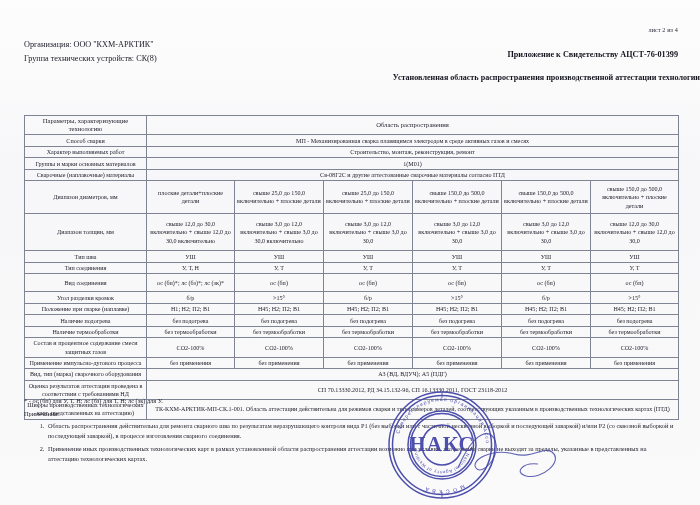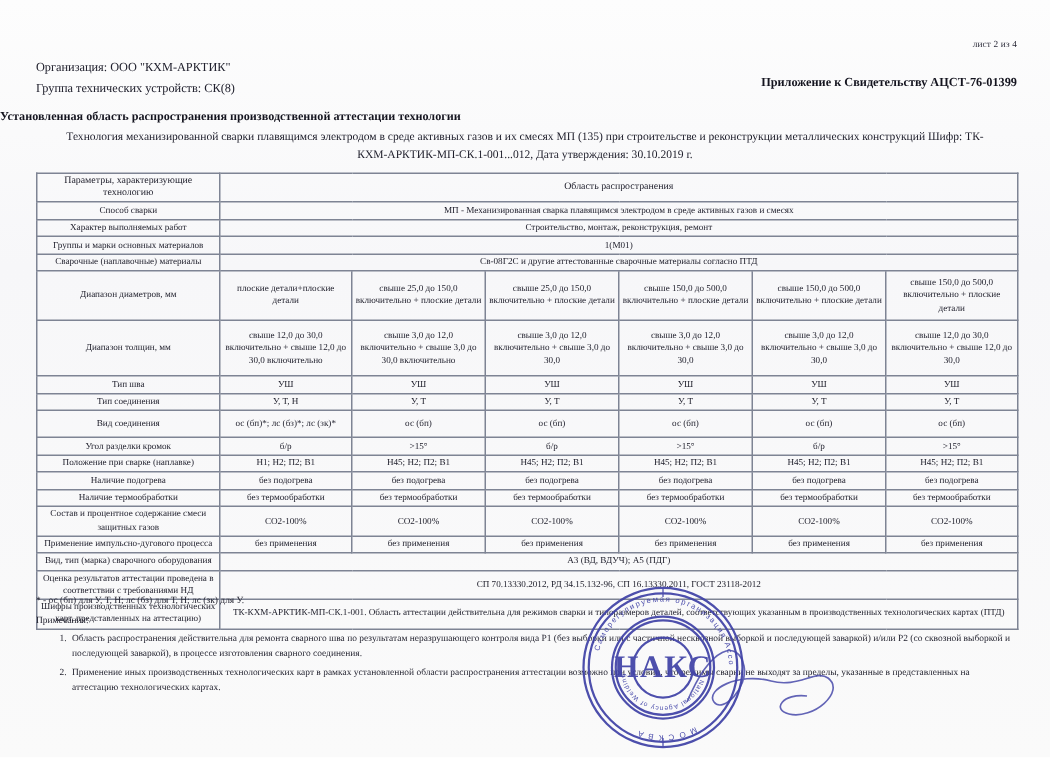--- a/index.html
+++ b/index.html
@@ -47,21 +47,21 @@
     right: 22px;
     font-size: 8.2px;
     font-weight: bold;
     color: #14141f;
   }
   .doc-title {
     position: absolute;
     top: 73px;
     left: 0;
     width: 700px;
-    text-align: left;
+    text-align: right;
     font-size: 8.1px;
     font-weight: bold;
     color: #14141f;
   }
   .doc-sub {
     position: absolute;
     top: 85px;
     left: 40px;
     width: 620px;
     text-align: center;
@@ -160,21 +160,20 @@
   <div class="sheet-no">лист 2 из 4</div>
 
   <div class="org-block">
     <div>Организация: ООО "КХМ-АРКТИК"</div>
     <div>Группа технических устройств: СК(8)</div>
   </div>
 
   <div class="annex">Приложение к Свидетельству АЦСТ-76-01399</div>
 
   <div class="doc-title">Установленная область распространения производственной аттестации технологии</div>
-  <div class="doc-sub">Технология механизированной сварки плавящимся электродом в среде активных газов и их смесях МП (135) при строительстве и реконструкции металлических конструкций Шифр: ТК-КХМ-АРКТИК-МП-СК.1-001...012, Дата утверждения: 30.10.2019 г.</div>
 
   <div class="tbl-wrap">
     <table class="main">
       <colgroup>
         <col style="width:122px">
         <col style="width:88px">
         <col style="width:89px">
         <col style="width:89px">
         <col style="width:89px">
         <col style="width:89px">

